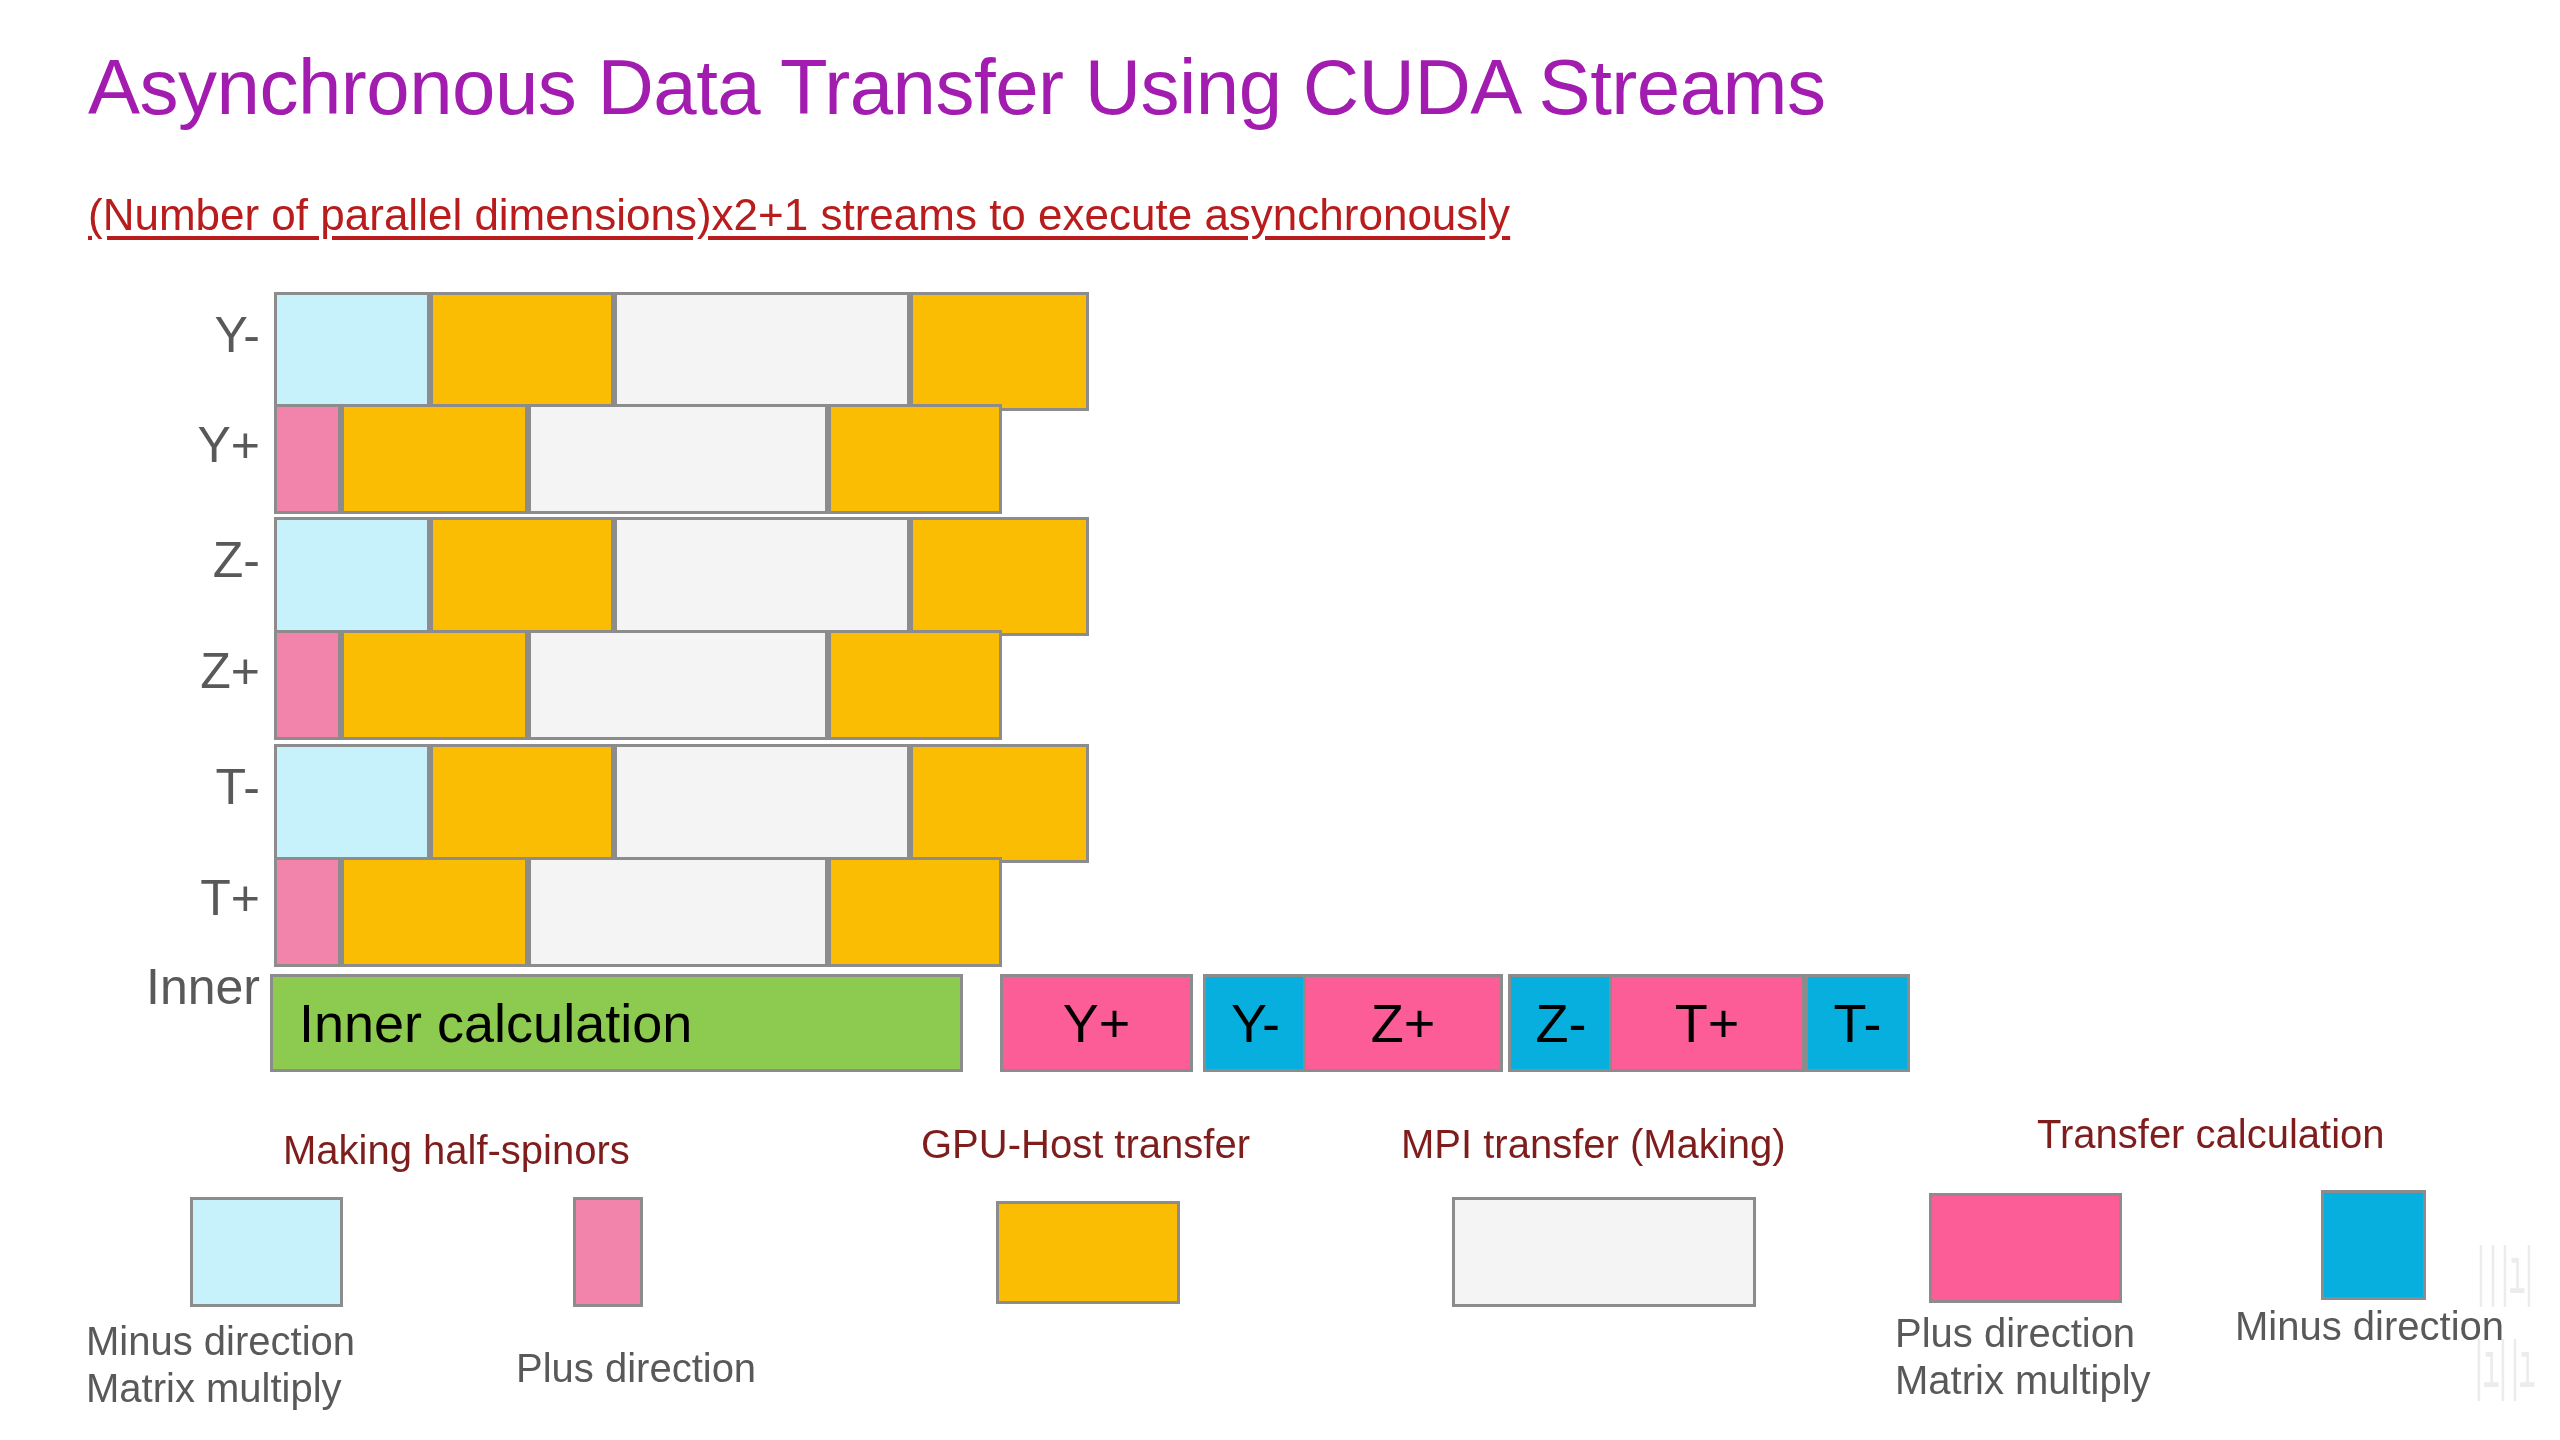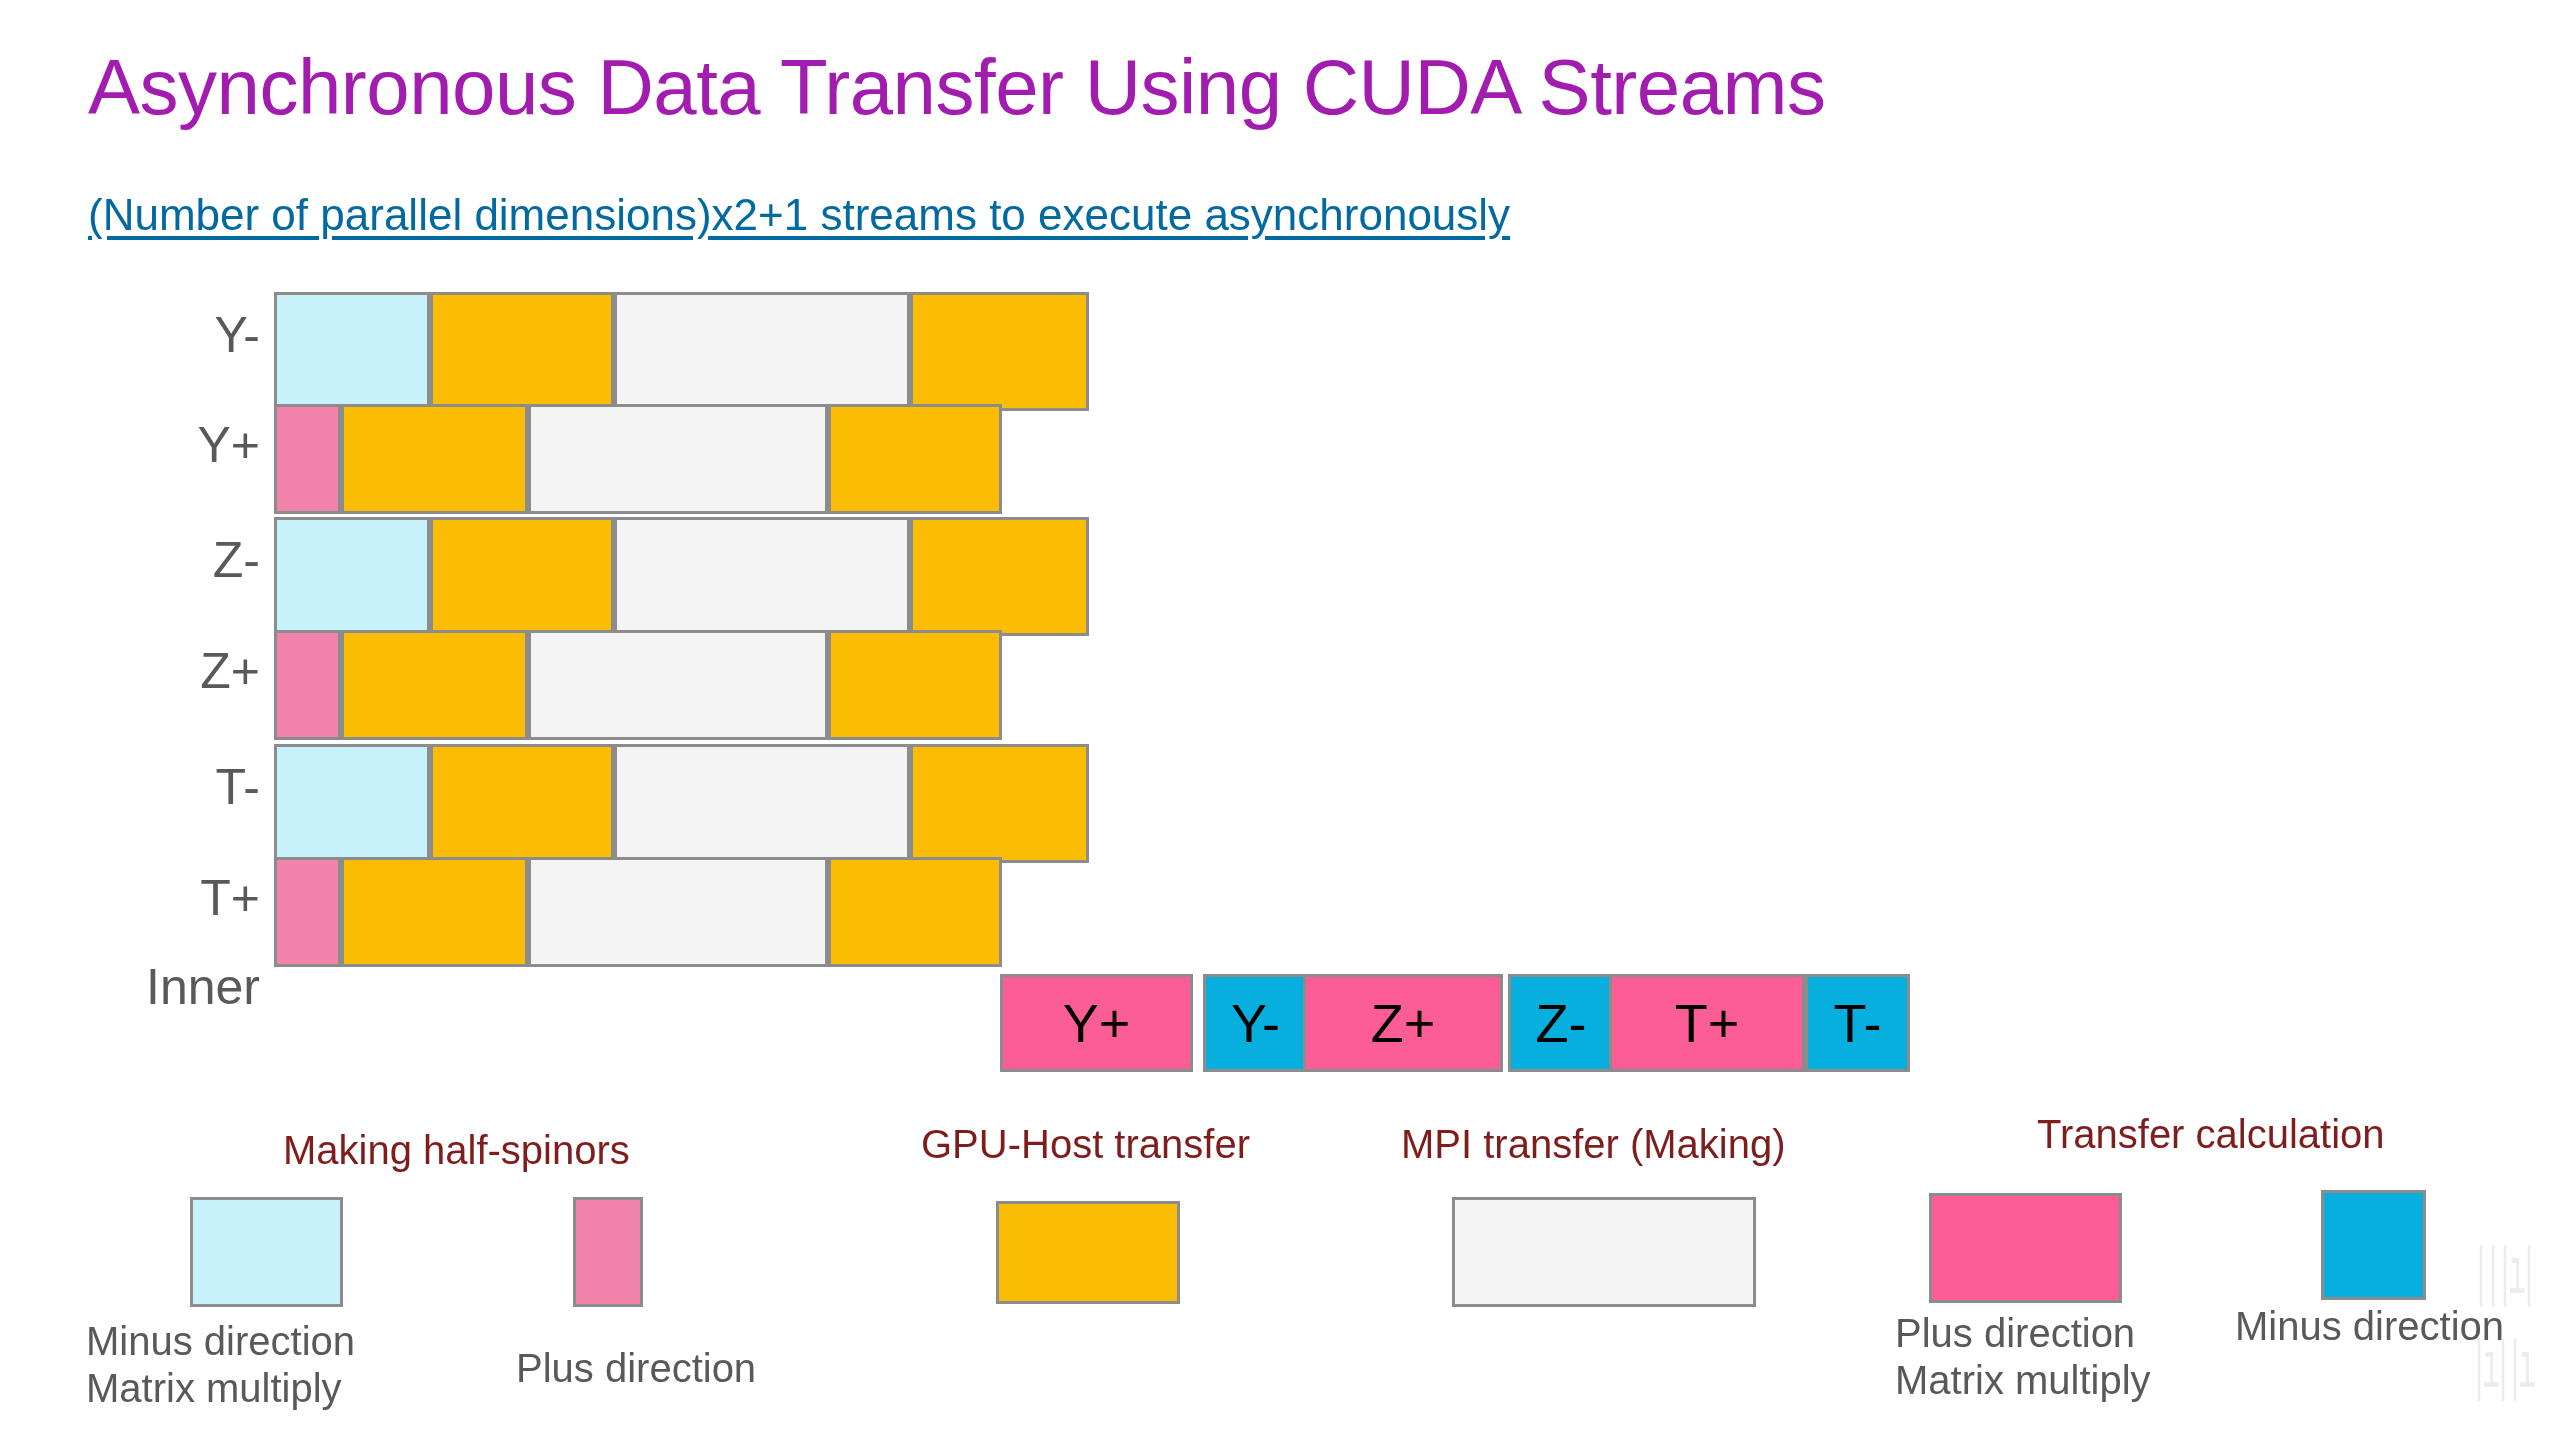--- a/index.html
+++ b/index.html
@@ -23,21 +23,21 @@
     font-size: 78px;
     color: #a21caf;
     letter-spacing: -0.5px;
     white-space: nowrap;
   }
   #subtitle {
     position: absolute;
     left: 88px;
     top: 190px;
     font-size: 44px;
-    color: #0369a1;
+    color: #b91c1c;
     text-decoration: underline;
     text-underline-offset: 6px;
     white-space: nowrap;
   }
 
   
   #gantt {
     position: absolute;
     left: 0;
     top: 0;
@@ -131,20 +131,21 @@
       <div class="bar" style="left: 274px; top: 744px; width: 156px; height: 119px; background: rgb(200, 242, 251);"></div>
       <div class="bar" style="left: 430px; top: 744px; width: 184px; height: 119px; background: rgb(251, 188, 4);"></div>
       <div class="bar" style="left: 614px; top: 744px; width: 296px; height: 119px; background: rgb(244, 244, 244);"></div>
       <div class="bar" style="left: 910px; top: 744px; width: 179px; height: 119px; background: rgb(251, 188, 4);"></div>
       <div class="row-label" style="left: 110px; top: 869px; width: 150px;">T+</div>
       <div class="bar" style="left: 274px; top: 857px; width: 67px; height: 110px; background: rgb(242, 132, 172);"></div>
       <div class="bar" style="left: 341px; top: 857px; width: 187px; height: 110px; background: rgb(251, 188, 4);"></div>
       <div class="bar" style="left: 528px; top: 857px; width: 300px; height: 110px; background: rgb(244, 244, 244);"></div>
       <div class="bar" style="left: 828px; top: 857px; width: 174px; height: 110px; background: rgb(251, 188, 4);"></div>
       <div class="row-label" style="left: 70px; top: 939px; width: 190px; margin-top: 19px;">Inner</div>
+      <div class="bar-text left" style="left: 270px; top: 974px; width: 693px; height: 98px; background: rgb(140, 203, 79);">Inner calculation</div>
       <div class="bar-text center" style="left: 1000px; top: 974px; width: 193px; height: 98px; background: rgb(252, 93, 150);">Y+</div>
       <div class="bar-text center" style="left: 1203px; top: 974px; width: 105px; height: 98px; background: rgb(6, 175, 221);">Y-</div>
       <div class="bar-text center" style="left: 1303px; top: 974px; width: 200px; height: 98px; background: rgb(252, 93, 150);">Z+</div>
       <div class="bar-text center" style="left: 1508px; top: 974px; width: 106px; height: 98px; background: rgb(6, 175, 221);">Z-</div>
       <div class="bar-text center" style="left: 1609px; top: 974px; width: 196px; height: 98px; background: rgb(252, 93, 150);">T+</div>
       <div class="bar-text center" style="left: 1805px; top: 974px; width: 105px; height: 98px; background: rgb(6, 175, 221);">T-</div>
     </div>
 
   <div id="legend">
       <div class="legend-title" style="left: 283px; top: 1128px;">Making half-spinors</div>

